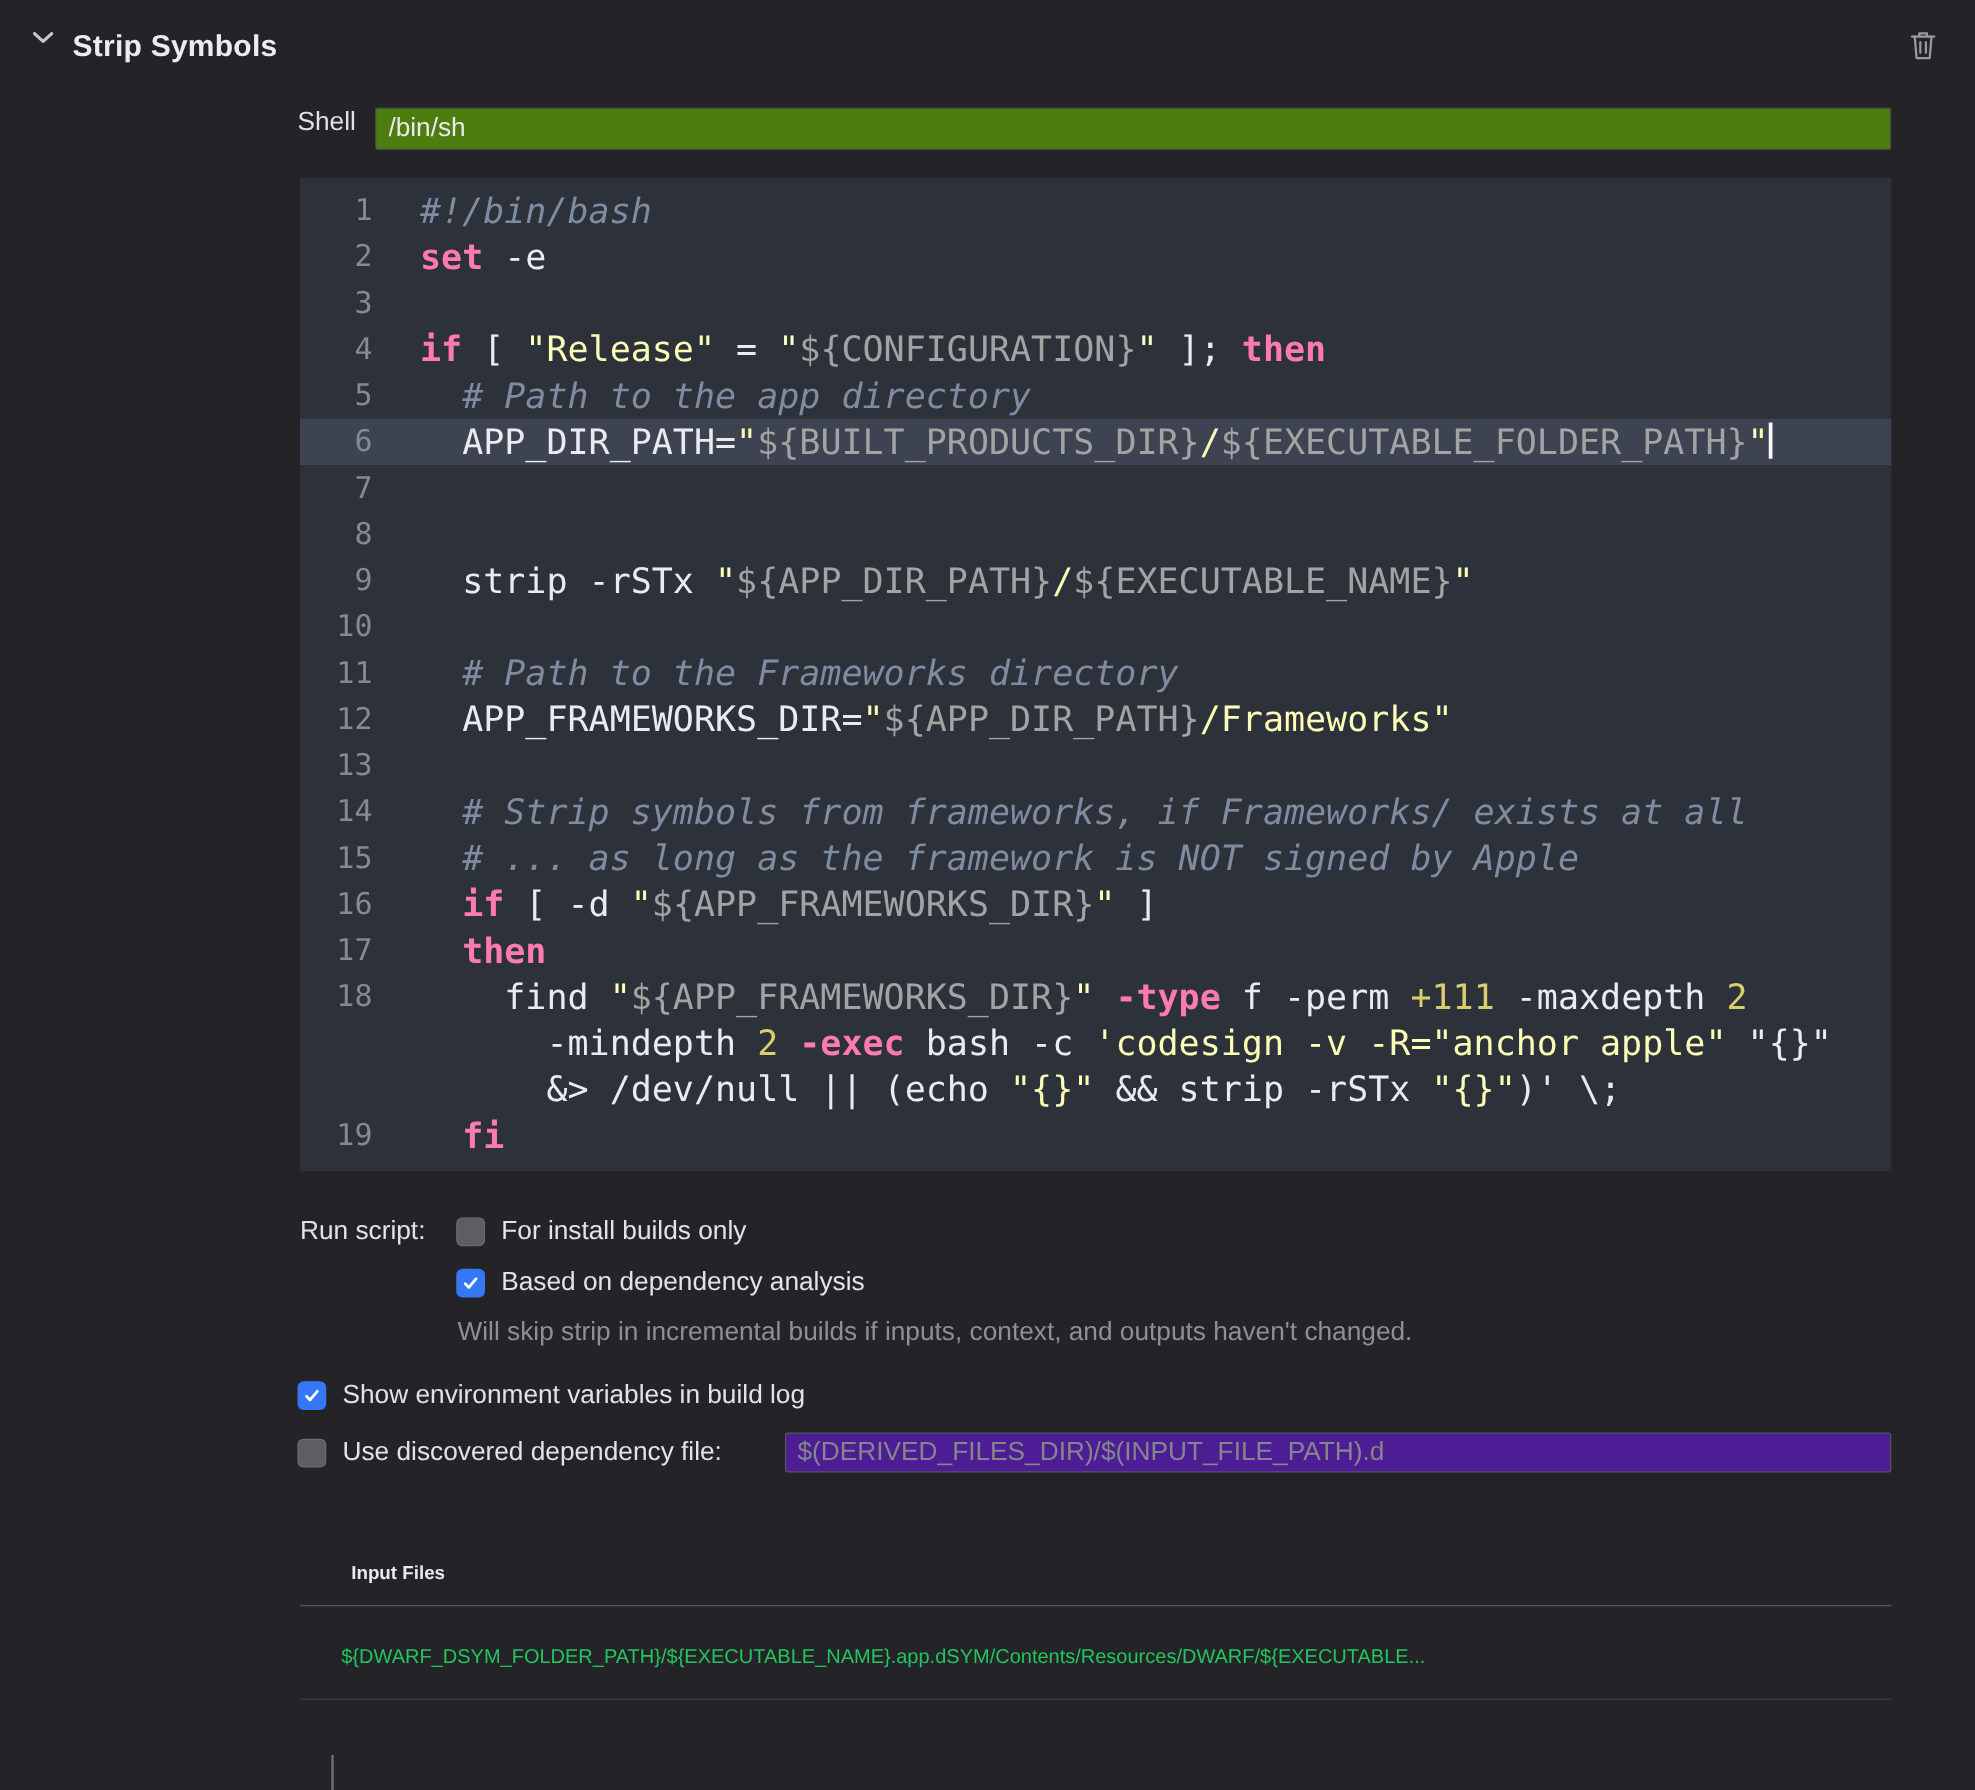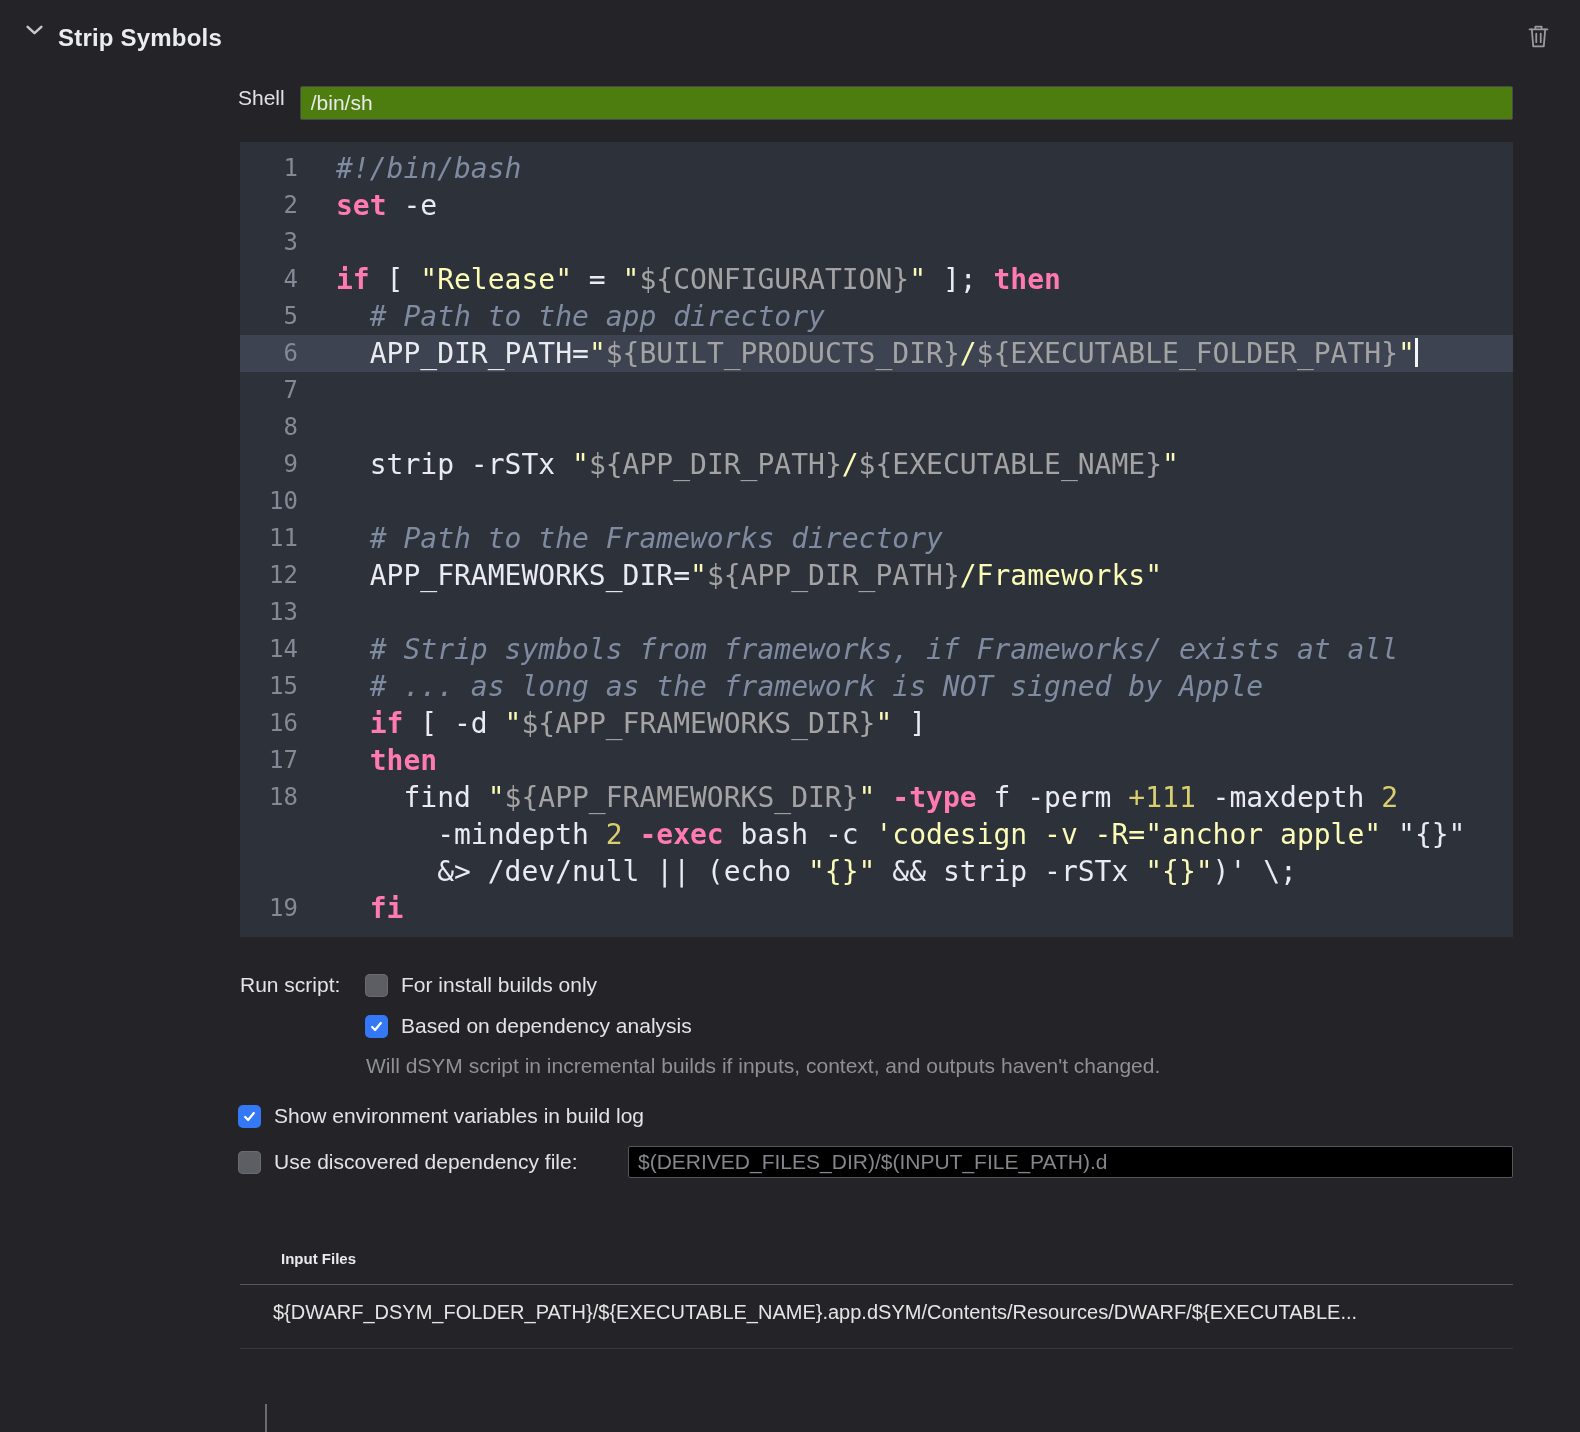--- a/index.html
+++ b/index.html
@@ -30,32 +30,32 @@
   .cursor{display:inline-block;width:3px;height:29px;background:#f5f6f8;vertical-align:-4px}
 
   .opt-row{display:flex;align-items:center;gap:13px;font-size:21px;color:#e2e3e6}
   .rs-row1{margin:36px 67px 0 240px}
   .rs-label{width:112px;flex:none}
   .rs-row2{margin:17px 67px 0 365px}
   .note{margin:16px 67px 0 366px;font-size:21px;color:#8f9095}
   .env-row{margin:26px 67px 0 238px}
   .dep-row{margin:18px 67px 0 238px}
   .dep-label{width:341px;flex:none}
-  .dep-field{flex:1;height:32px;background:#000000;border:1px solid #55565b;border-radius:2px;
+  .dep-field{flex:1;height:32px;background:#4c1d95;border:1px solid #55565b;border-radius:2px;
              color:#85868c;font-size:21px;padding:0 9px;font-family:"Liberation Sans",sans-serif;outline:none}
 
   .cb{width:23px;height:23px;border-radius:5px;flex:none;display:inline-flex;align-items:center;justify-content:center;cursor:pointer}
   .cb.off{background:#5d5e63;box-shadow:inset 0 0 0 1px #6a6b70}
   .cb.on{background:#3478f6}
 
   .input-files{margin:72px 67px 0 240px}
   .if-title{margin-left:41px;font-size:15px;font-weight:bold;color:#e9eaec}
   .if-sep{height:1px;background:#56575c;margin-top:17px}
   .if-sep2{height:1px;background:#38393e;margin-top:24px}
-  .if-row{margin:16px 0 0 33px;font-size:20px;color:#e5e5e5}
+  .if-row{margin:32px 0 0 33px;font-size:16px;color:#22c55e}
 
   .bottom-caret{position:absolute;left:265px;top:1404px;width:2px;height:28px;background:#6b6c71}
 </style>
 </head>
 <body>
 
 <div class="header">
   <span style="line-height:0">
     <svg width="19" height="12" viewBox="0 0 18 11" fill="none" stroke="#c7c8cc" stroke-width="2.4" stroke-linecap="round" stroke-linejoin="round">
         <path d="M2.5 2.5l6.5 6 6.5-6"></path>
@@ -111,21 +111,21 @@
 
 <div class="opt-row rs-row2">
   <span class="cb on">
     <svg width="15" height="15" viewBox="0 0 16 16" fill="none" stroke="#ffffff" stroke-width="2.4" stroke-linecap="round" stroke-linejoin="round">
         <path d="M3.4 8.6l3.1 3.1 6.1-7.4"></path>
       </svg>
   </span>
   <span>Based on dependency analysis</span>
 </div>
 
-<div class="note">Will dSYM script in incremental builds if inputs, context, and outputs haven't changed.</div>
+<div class="note">Will skip strip in incremental builds if inputs, context, and outputs haven't changed.</div>
 
 <div class="opt-row env-row">
   <span class="cb on">
     <svg width="15" height="15" viewBox="0 0 16 16" fill="none" stroke="#ffffff" stroke-width="2.4" stroke-linecap="round" stroke-linejoin="round">
         <path d="M3.4 8.6l3.1 3.1 6.1-7.4"></path>
       </svg>
   </span>
   <span>Show environment variables in build log</span>
 </div>
 

